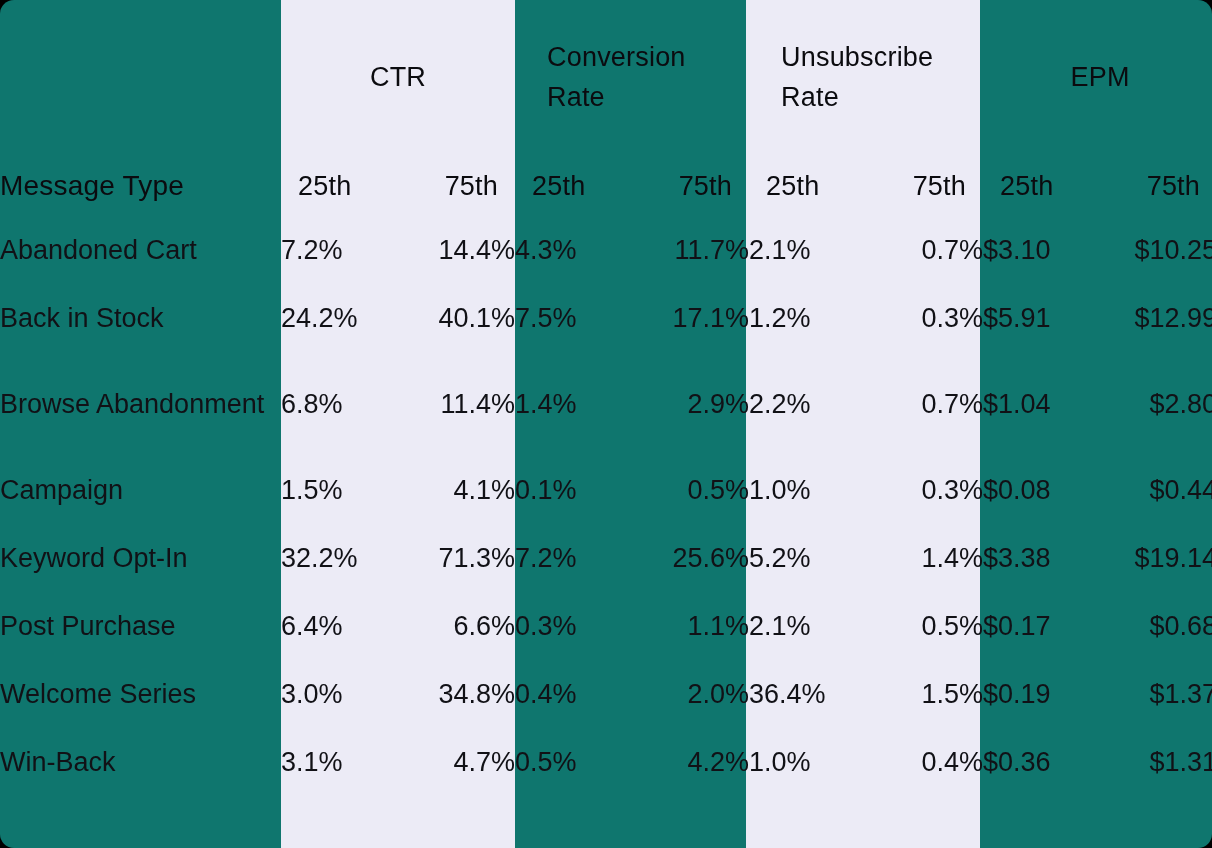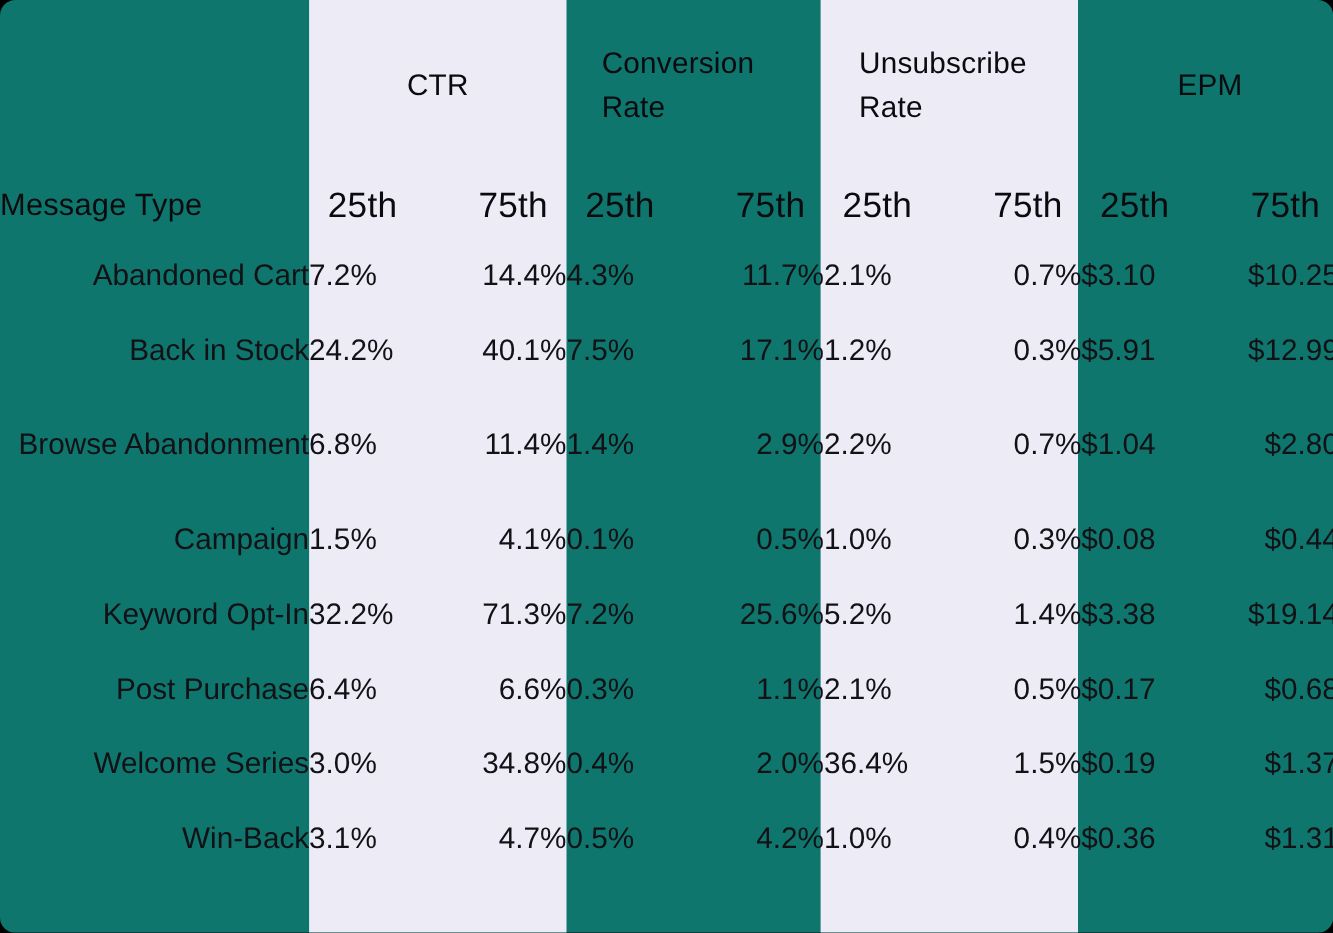--- a/index.html
+++ b/index.html
@@ -62,37 +62,37 @@
     letter-spacing: 0.2px;
     line-height: 1.45;
   }
   .grouphead th.gh-center { text-align: center; }
   .grouphead th.gh-left   { text-align: left; padding-left: 32px; }
   .grouphead th.gh-blank  { }
 
   
   .subhead th {
     height: 62px;
-    font-size: 32px;
+    font-size: 27px;
     font-weight: bold;
     color: #0b0b0f;
     letter-spacing: 0.2px;
   }
   .subhead th.sh-label { text-align: left; font-size: 28px; }
   .subhead th.sh-25    { text-align: left;  padding-left: 17px; }
   .subhead th.sh-75    { text-align: right; padding-right: 17px; }
 
   
   tbody tr td {
     height: 68px;
     font-size: 27px;
     color: #111116;
     line-height: 1.25;
   }
-  td.d-label { text-align: right; padding-left: 16px; padding-right: 10px; }
+  td.d-label { text-align: left; padding-left: 16px; padding-right: 10px; }
   td.d-25    { text-align: left;  padding-left: 17px; }
   td.d-75    { text-align: right; padding-right: 17px; }
 
   tbody tr.tall td { height: 104px; }
 </style>
 </head>
 <body>
 
 <div class="card">
 

